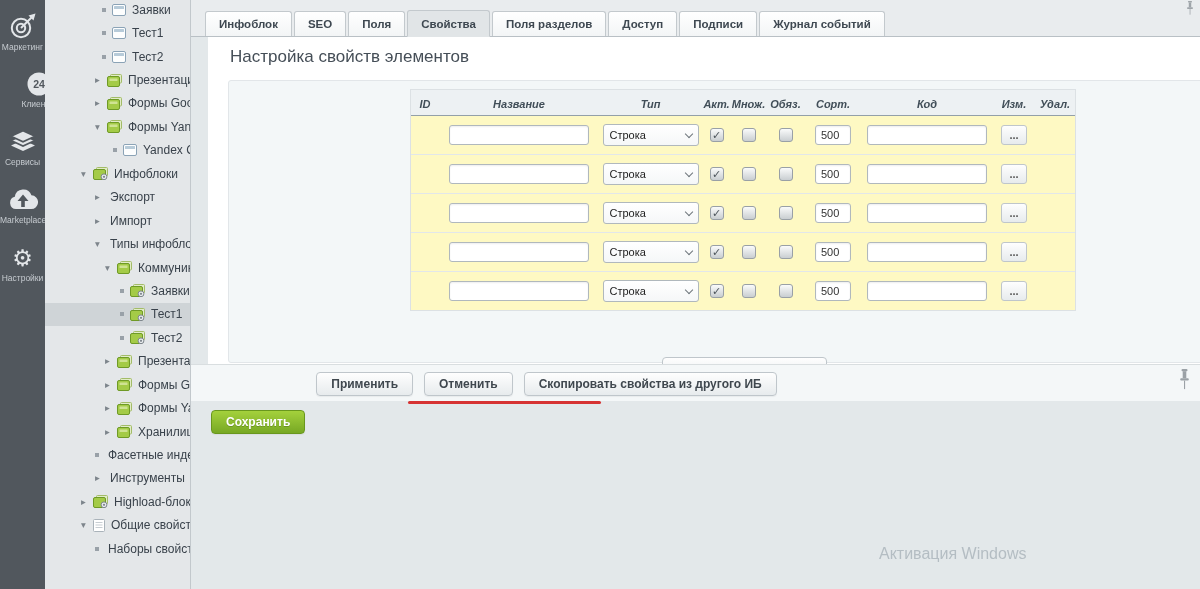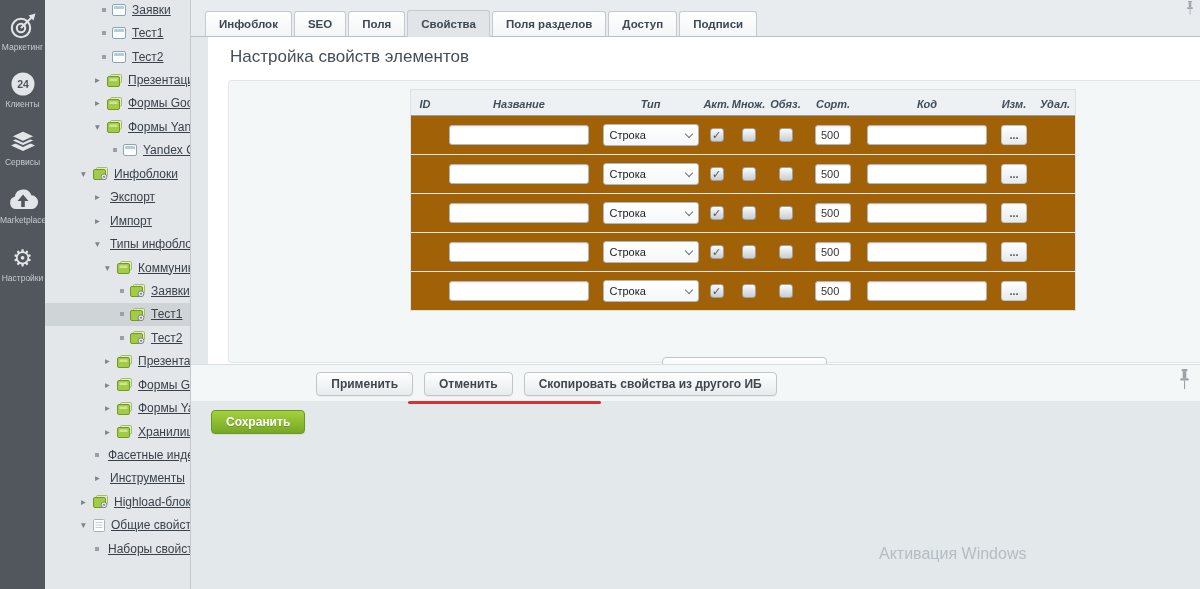--- a/index.html
+++ b/index.html
@@ -16,21 +16,21 @@
   
   .tree-panel{position:absolute;left:45px;top:0;width:146px;height:589px;background:#e4e7e9;
               border-right:1px solid #c2c8cc;box-sizing:border-box;overflow:hidden;}
   #tree-items{position:absolute;top:-2px;left:0;width:146px;}
   .tree-row{height:23.45px;display:flex;align-items:center;white-space:nowrap;overflow:hidden;cursor:pointer;}
   .tree-row.selected{background:#cfd4d7;}
   .marker{flex:0 0 9px;width:9px;font-size:9.5px;color:#7d858c;line-height:10px;}
   .marker.bullet{position:relative;}
   .marker.bullet::after{content:'';position:absolute;left:2px;top:-2px;width:4px;height:4px;background:#99a1a8;}
   .ticon{margin-left:3px;display:flex;flex:0 0 auto;}
-  .tlabel{margin-left:6px;font-size:12px;color:#39424b;text-decoration:underline;}
+  .tlabel{margin-left:6px;font-size:12px;color:#39424b;}
 
   
   .tabstrip{position:absolute;left:191px;top:0;width:1009px;height:37px;background:#e9ecee;
             border-bottom:1px solid #b9c0c5;display:flex;align-items:flex-end;padding-left:14px;box-sizing:border-box;}
   .tab{height:25px;display:flex;align-items:center;padding:0 13px;box-sizing:border-box;
        background:linear-gradient(#ffffff,#f3f5f6);border:1px solid #c3c9cd;border-bottom:none;
        border-radius:3px 3px 0 0;margin-right:2px;font-size:11.5px;font-weight:bold;color:#3e4851;cursor:pointer;}
   .tab.active{background:#e1e5e7;height:27px;margin-bottom:-1px;border-bottom:1px solid #e1e5e7;}
   .pin-top{position:absolute;left:1185px;top:1px;opacity:.75;}
 
@@ -41,21 +41,21 @@
                   border-left:6px solid transparent;border-right:6px solid transparent;border-top:7px solid #8d959b;}
   .panel{position:absolute;left:20px;top:43px;width:985px;height:283px;box-sizing:border-box;
          background:#f3f7f8;border:1px solid #e2e6e9;border-radius:3px;}
 
   
   .ptable{position:absolute;left:181px;top:8px;width:664px;background:#fff;border:1px solid #dce1e4;}
   .tgrid{display:grid;grid-template-columns:28px 160px 103px 29px 35px 39px 56px 132px 42px 40px;
          align-items:center;justify-items:center;}
   .thead{background:#edf1f3;border-bottom:1px solid #93a0a9;height:25px;}
   .thead span{font-size:11px;font-weight:bold;color:#414e58;font-style:italic;}
-  .trow{height:38px;border-bottom:1px solid #e2e7ea;background:#a16207;}
+  .trow{height:38px;border-bottom:1px solid #e2e7ea;background:#fef9c3;}
   .trow:last-child{border-bottom:none;}
   .inp{border:1px solid #b0b8bd;border-radius:3px;height:20px;font-size:11px;padding:0 5px;color:#333;
        background:#fff;box-shadow:inset 0 1px 2px rgba(0,0,0,.07);box-sizing:border-box;font-family:inherit;}
   .w-name{width:140px;} .w-sort{width:36px;} .w-code{width:120px;}
   .select{width:96px;height:22px;border:1px solid #b0b8bd;border-radius:3px;background:linear-gradient(#ffffff,#f5f7f8);
           display:flex;align-items:center;justify-content:space-between;padding:0 6px;box-sizing:border-box;
           font-size:11px;color:#222;cursor:pointer;}
   .chev{width:5px;height:5px;border-right:1.4px solid #6e767c;border-bottom:1.4px solid #6e767c;
         transform:rotate(45deg);margin-top:-3px;}
   .cb{width:14px;height:14px;border:1px solid #99a0a6;border-radius:3px;box-sizing:border-box;
@@ -93,21 +93,21 @@
         <div class="sb-icon">
           <svg width="27" height="27" viewBox="0 0 27 27">
             <circle cx="12" cy="15" r="9.2" fill="none" stroke="#e3e6e9" stroke-width="2"></circle>
             <circle cx="12" cy="15" r="4.2" fill="none" stroke="#e3e6e9" stroke-width="2"></circle>
             <line x1="12" y1="15" x2="22.5" y2="4.5" stroke="#e3e6e9" stroke-width="2"></line>
             <polygon points="19.5,2.5 26.5,0.5 24.5,7.5" fill="#e3e6e9"></polygon>
           </svg>
         </div>
         <div class="sb-label">Маркетинг</div>
       </div>
-      <div class="sb-item" style="top: 70px;">
+      <div class="sb-item" style="top: 70px; padding-left: 16px;">
         <div class="sb-icon">
           <svg width="26" height="26">
             <circle cx="13" cy="13" r="11.5" fill="#e3e6e9"></circle>
             <text x="13" y="17" text-anchor="middle" font-size="10.5" font-weight="bold" fill="#51575d">24</text>
           </svg>
         </div>
         <div class="sb-label">Клиенты</div>
       </div>
       <div class="sb-item" style="top: 128px; text-align: center;">
         <div class="sb-icon">
@@ -379,20 +379,23 @@
         <span>Свойства</span>
       </div>
       <div class="tab">
         <span>Поля разделов</span>
       </div>
       <div class="tab">
         <span>Доступ</span>
       </div>
       <div class="tab">
         <span>Подписи</span>
+      </div>
+      <div class="tab">
+        <span>Журнал событий</span>
       </div>
     </div>
 
   <svg class="pin-top" width="10" height="15" viewBox="0 0 13 22">
     <g fill="#858c92">
         <rect x="3.5" y="0" width="6" height="2.2" rx="1"></rect>
         <rect x="4.7" y="2.2" width="3.6" height="7"></rect>
         <rect x="2.2" y="9.2" width="8.6" height="2.4" rx="1"></rect>
         <rect x="6" y="11.6" width="1.1" height="8.5"></rect>
       </g>

